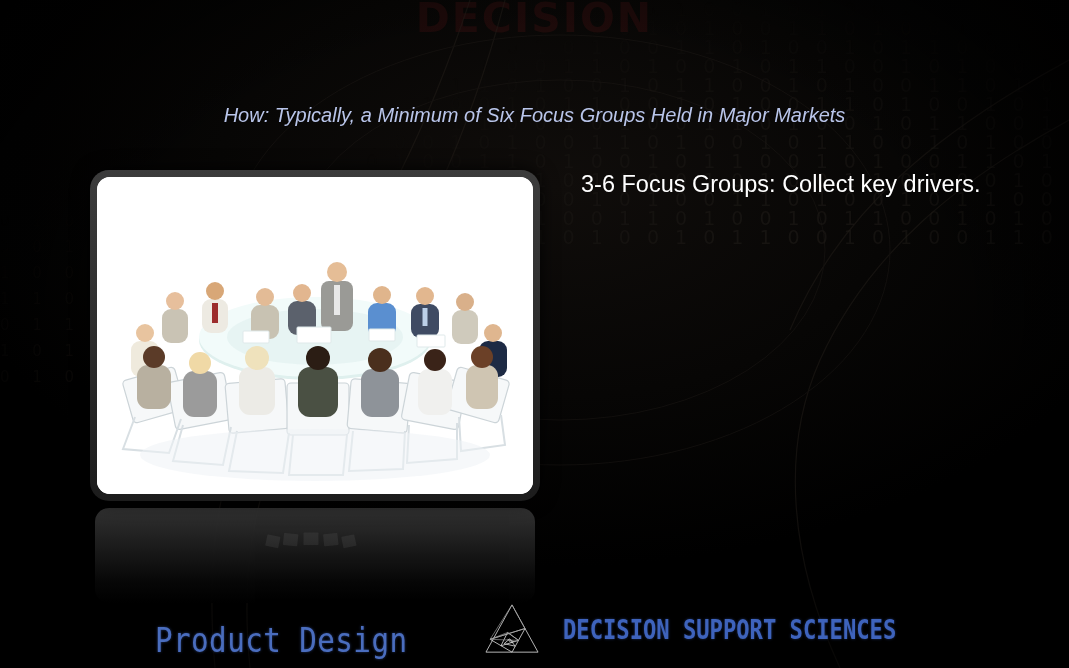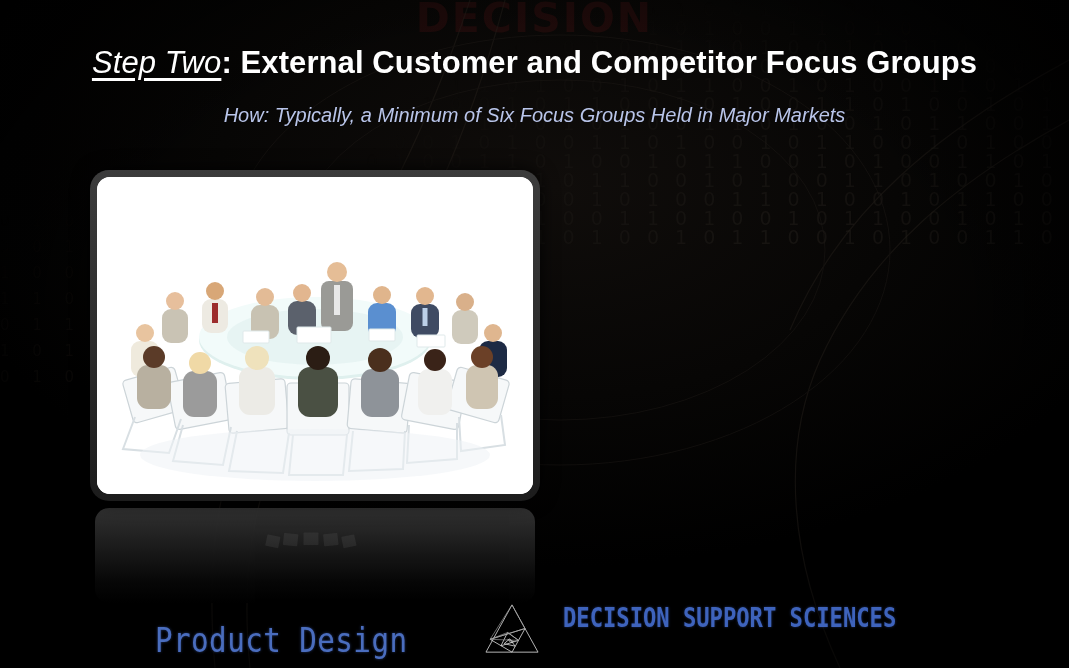--- a/index.html
+++ b/index.html
@@ -188,21 +188,21 @@
     letter-spacing: .5px;
     transform: scaleX(.86);
     transform-origin: left bottom;
     text-shadow: 0 0 3px rgba(70,105,200,.55);
   }
   .footer-logo {
     position: absolute;
     right: 100px;
     bottom: 12px;
     display: flex;
-    align-items: flex-start;
+    align-items: center;
     gap: 22px;
   }
   .logo-mark {
     width: 58px;
     height: 54px;
     flex: none;
   }
   .logo-text {
     color: #3e63bc;
     font-family: "DejaVu Sans Mono", monospace;
@@ -235,23 +235,20 @@
       <path d="M1069 60 C 940 130, 840 210, 790 330"></path>
     </g>
     <g fill="none" stroke="#1d1916" stroke-width="1">
       <ellipse cx="560" cy="250" rx="330" ry="215"></ellipse>
       <ellipse cx="560" cy="250" rx="265" ry="170"></ellipse>
     </g>
   </svg>
 
   <div class="bg-vignette"></div>
 
-  <div class="title">
-    <span class="step">Step Two</span><span>: External Customer and Competitor Focus Groups</span>
-  </div>
 
   <div class="subtitle">How: Typically, a Minimum of Six Focus Groups Held in Major Markets</div>
 
   <div class="photo-reflection">
     <svg class="ghost" width="440" height="95" viewBox="0 0 450 331" preserveAspectRatio="xMidYMax meet" aria-hidden="true">
       <g fill="#aaa" opacity=".5">
         <rect x="55" y="195" width="46" height="40" rx="3" transform="rotate(-12 78 215)"></rect>
         <rect x="115" y="200" width="50" height="42" rx="3" transform="rotate(-6 140 221)"></rect>
         <rect x="185" y="202" width="52" height="44" rx="3"></rect>
         <rect x="255" y="200" width="50" height="42" rx="3" transform="rotate(6 280 221)"></rect>
@@ -391,20 +388,21 @@
           <rect x="272" y="152" width="26" height="12" rx="1"></rect>
           <rect x="320" y="158" width="28" height="12" rx="1"></rect>
         </g>
 
         <ellipse cx="218" cy="278" rx="175" ry="26" fill="#eef3f5" opacity=".55"></ellipse>
       </svg>
     </div>
   </div>
 
   <div class="right-col">
+    <div class="bullet">3-6 Focus Groups: Collect key drivers.</div>
   </div>
 
   <div class="footer-left">Product Design</div>
 
   <div class="footer-logo">
     <svg class="logo-mark" viewBox="0 0 60 56" aria-hidden="true">
       <g fill="none" stroke="#cfcfcf" stroke-width="0.9">
         <polygon points="30,3 57,52 3,52"></polygon>
         <polygon points="43.5,27.5 30,52 7.3,38.7"></polygon>
         <polygon points="36.8,39.8 18.6,45.4 25.4,31.6"></polygon>

